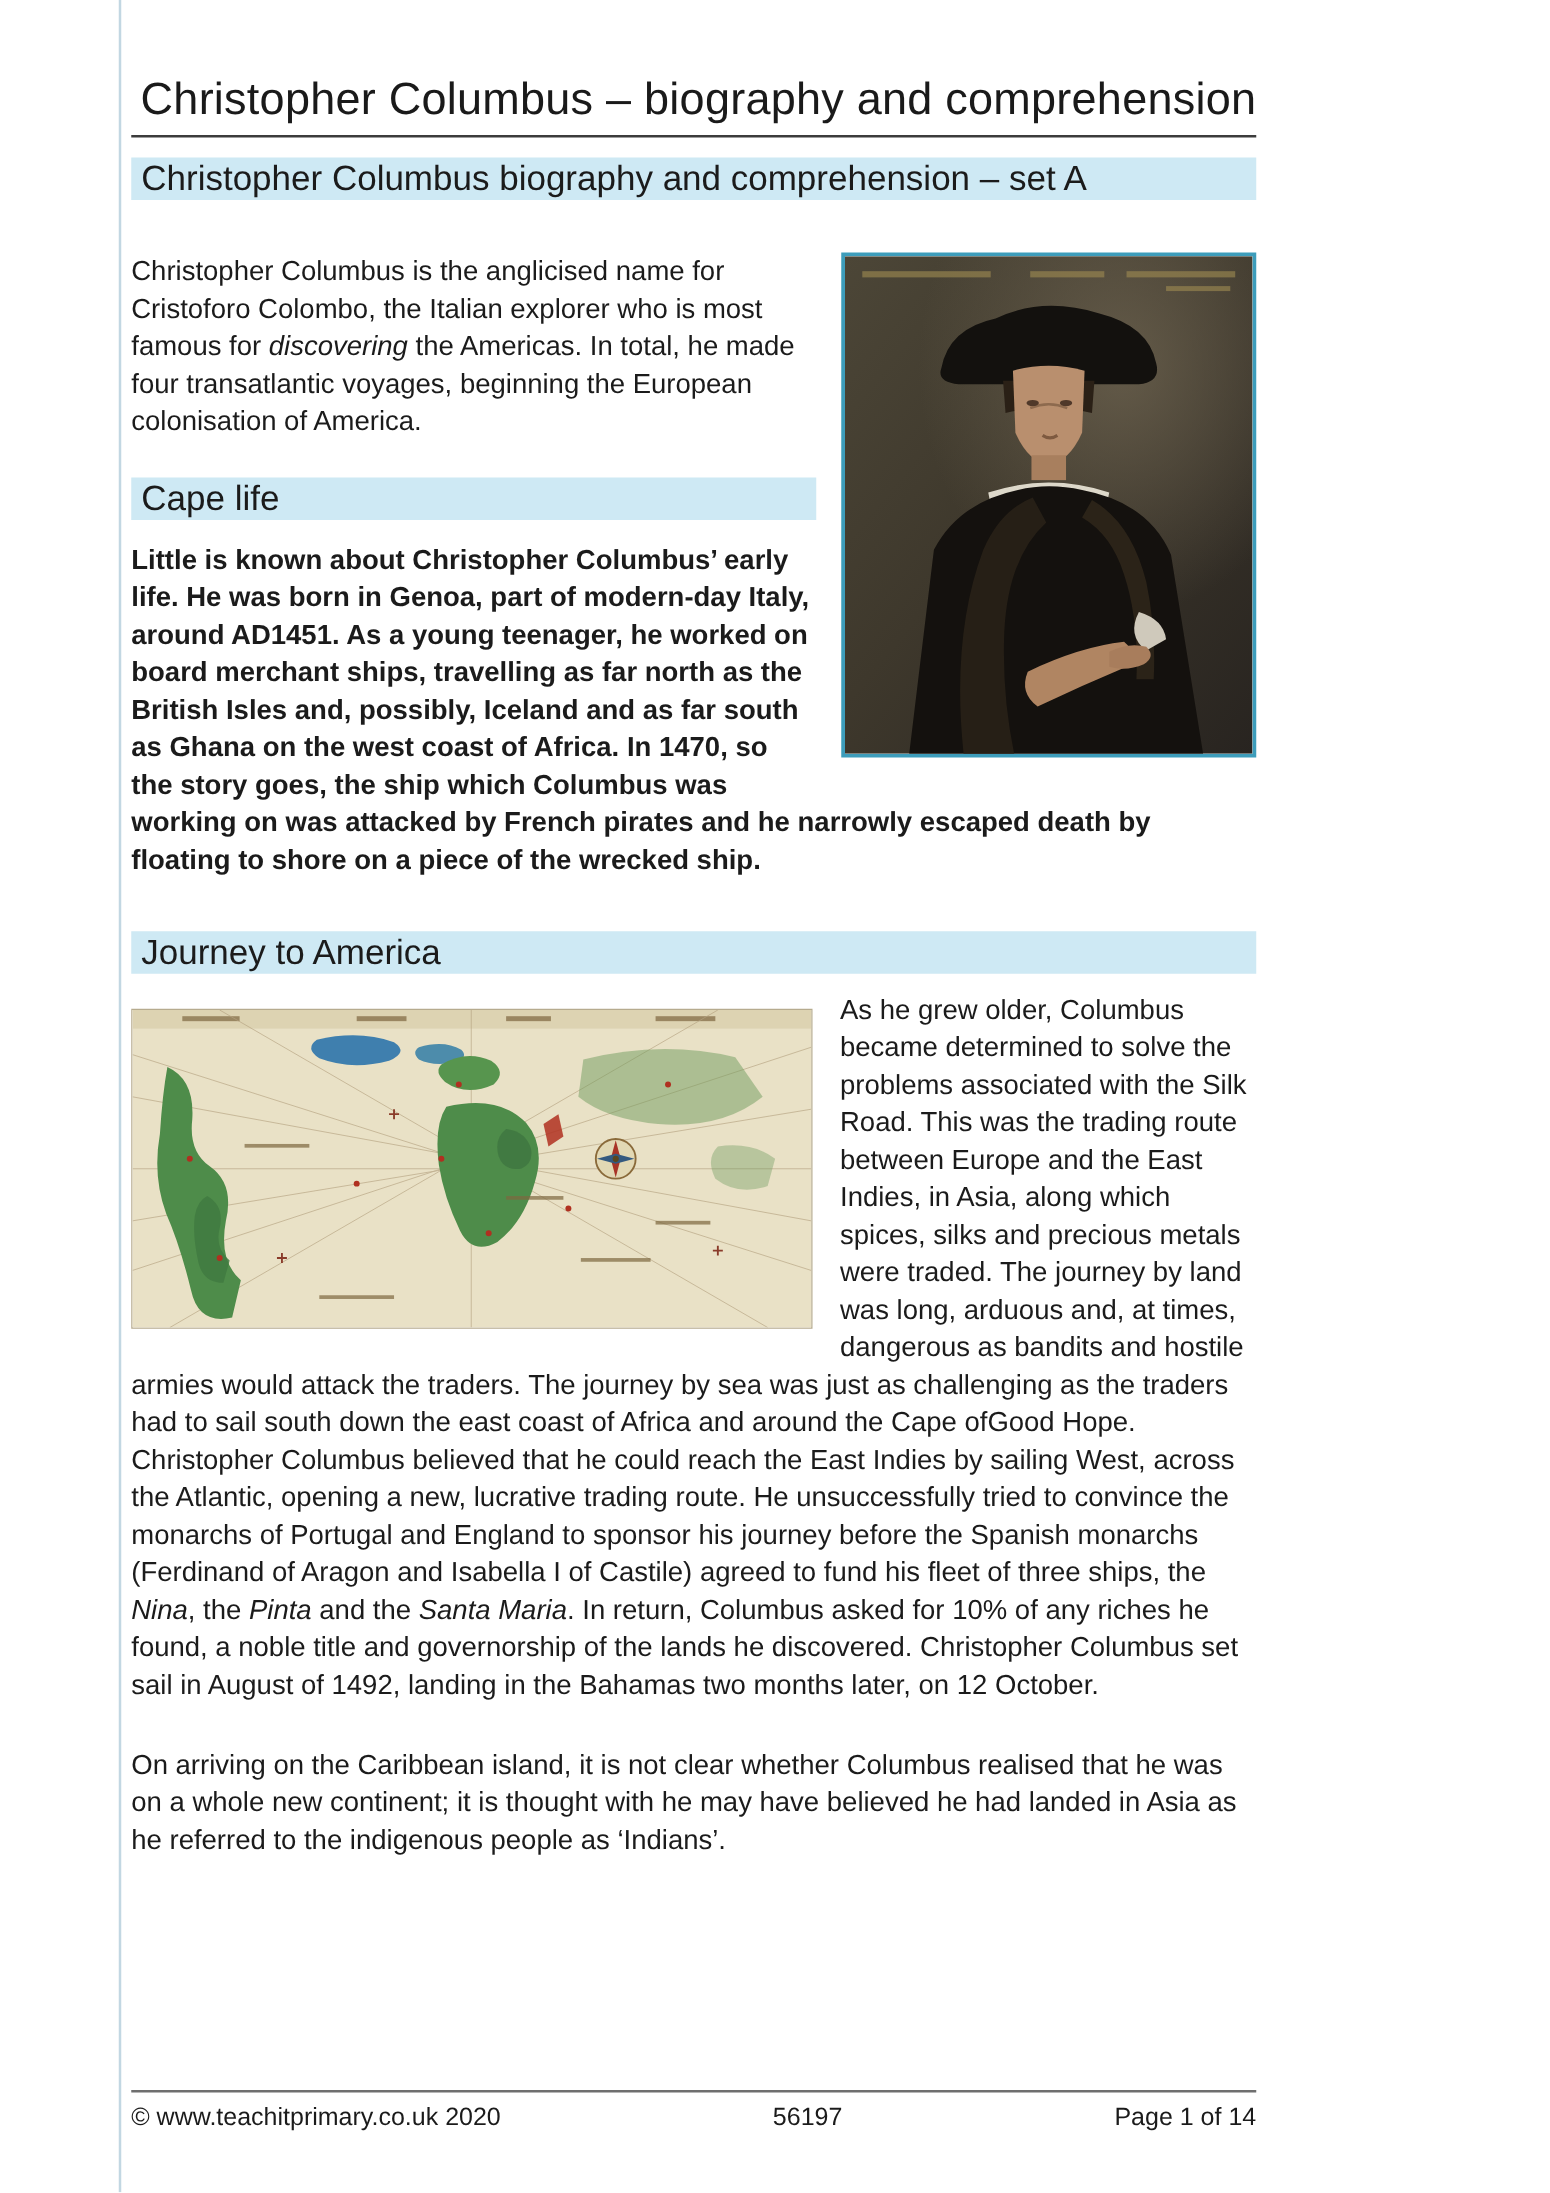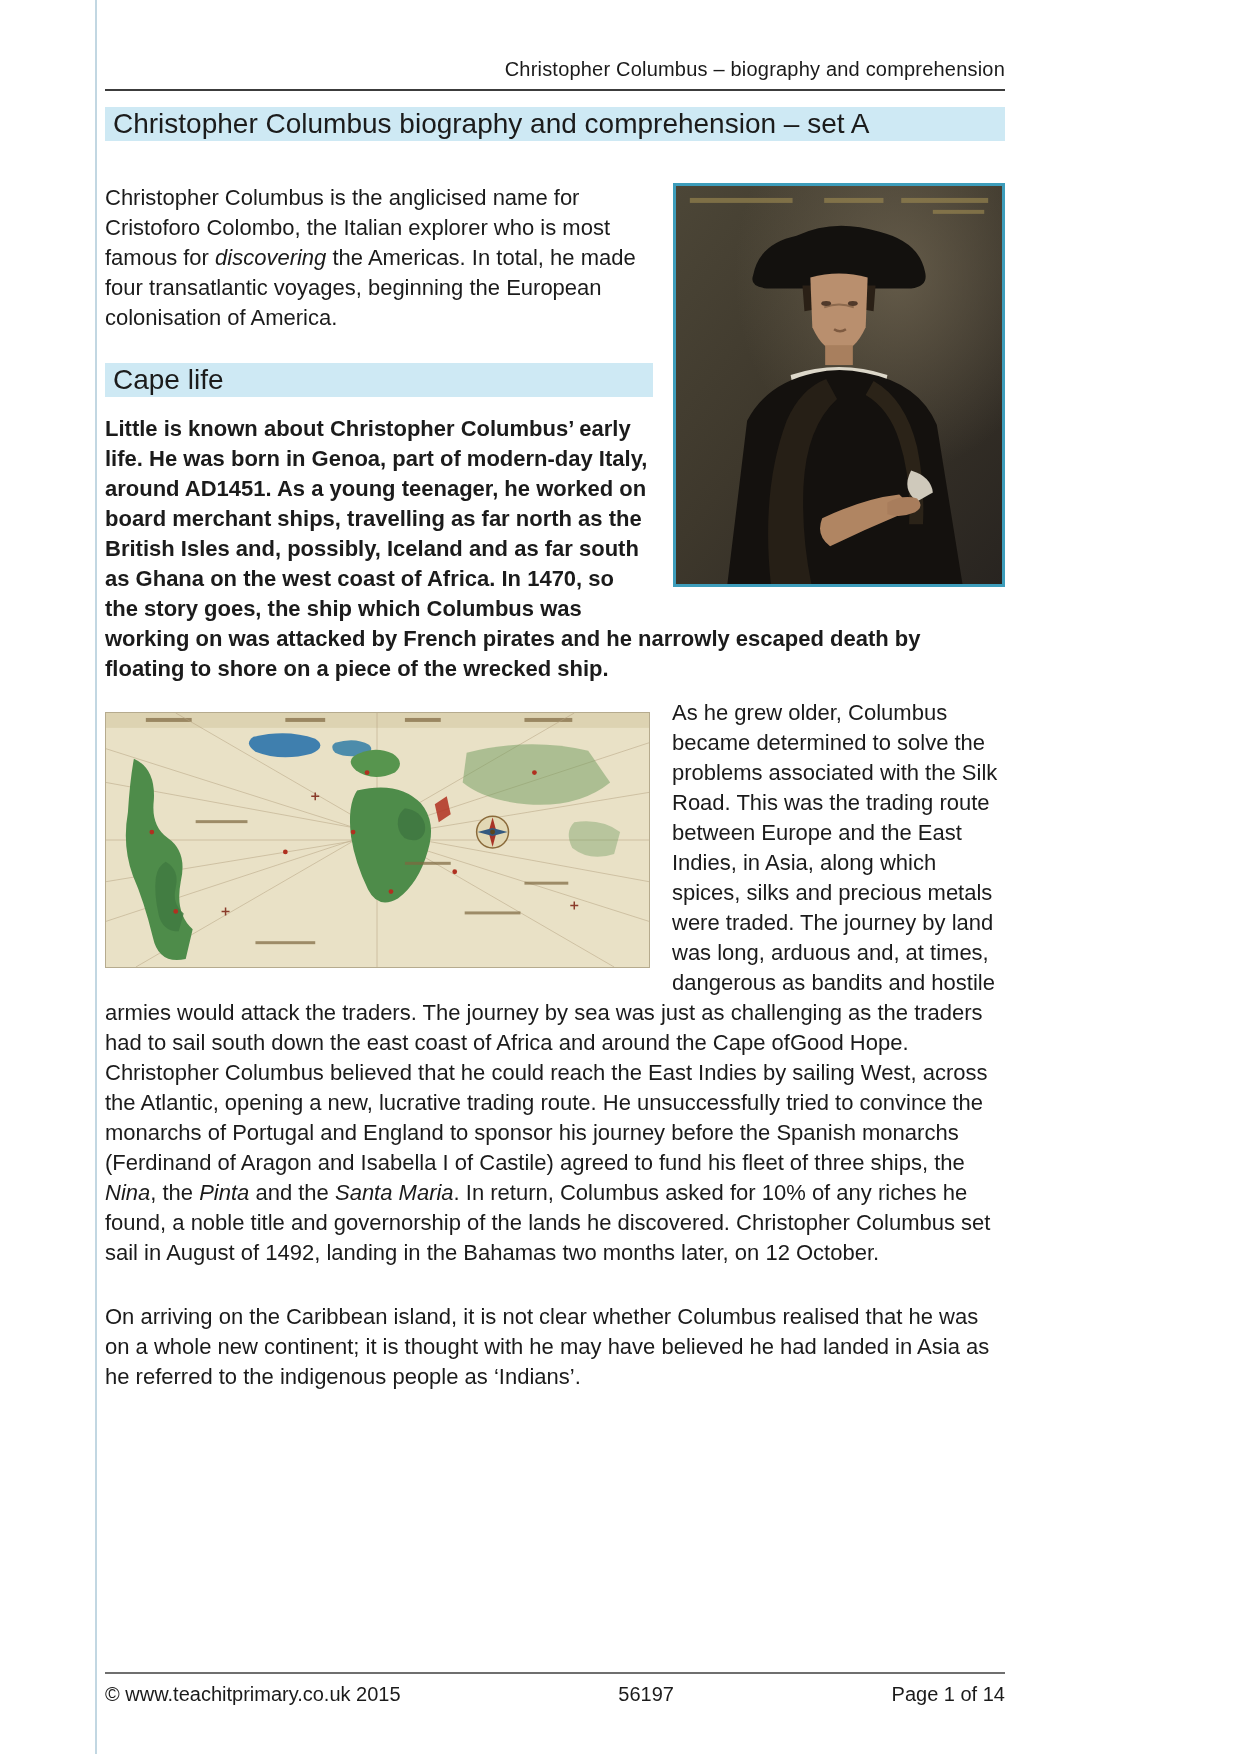--- a/index.html
+++ b/index.html
@@ -21,21 +21,21 @@
   }
   .content {
     position: absolute;
     left: 105px; top: 0;
     width: 900px;
   }
   .doc-title {
     margin: 0;
     padding-top 0;
     margin-top: 58px;
-    font-size: 20px;
+    font-size: 36px;
     font-weight: 400;
     text-align: right;
     color: #1a1a1a;
     letter-spacing: 0.2px;
   }
   .title-rule {
     margin-top: 8px;
     border-bottom: 2px solid #3c3c3c;
     height: 0;
   }
@@ -163,20 +163,23 @@
 
       <div class="banner sub">
         <span>Cape life</span>
       </div>
 
       <p class="body-text">Little is known about Christopher Columbus’ early life. He was born in Genoa, part of modern-day Italy, around AD1451. As a young teenager, he worked on board merchant ships, travelling as far north as the British Isles and, possibly, Iceland and as far south as Ghana on the west coast of Africa. In 1470, so the story goes, the ship which Columbus was working on was attacked by French pirates and he narrowly escaped death by floating to shore on a piece of the wrecked ship.</p>
 
       <div class="clear"></div>
     </section>
 
+    <div class="banner journey-banner">
+      <span>Journey to America</span>
+    </div>
 
     <section class="sec sec-journey">
 
       <figure class="map">
         <svg viewBox="0 0 545 256" preserveAspectRatio="none">
           <rect width="545" height="256" fill="#e9e1c6"></rect>
 
           <rect x="0" y="0" width="545" height="15" fill="#ddd3b2"></rect>
           <g fill="#8a744e" opacity="0.8">
             <rect x="40" y="5" width="46" height="4"></rect>
@@ -249,17 +252,17 @@
       <p class="body-text journey-p"><span>As he grew older, Columbus became determined to solve the problems associated with the Silk Road. This was the trading route between Europe and the East Indies, in Asia, along which spices, silks and precious metals were traded. The journey by land was long, arduous and, at times, dangerous as bandits and hostile armies would attack the traders. The journey by sea was just as challenging as the traders had to sail south down the east coast of Africa and around the Cape ofGood Hope. Christopher Columbus believed that he could reach the East Indies by sailing West, across the Atlantic, opening a new, lucrative trading route. He unsuccessfully tried to convince the monarchs of Portugal and England to sponsor his journey before the Spanish monarchs (Ferdinand of Aragon and Isabella I of Castile) agreed to fund his fleet of three ships, the </span><em>Nina</em><span>, the </span><em>Pinta</em><span> and the </span><em>Santa Maria</em><span>. In return, Columbus asked for 10% of any riches he found, a noble title and governorship of the lands he discovered. Christopher Columbus set sail in August of 1492, landing in the Bahamas two months later, on 12 October.</span></p>
 
       <div class="clear"></div>
 
       <p class="body-text para-2">On arriving on the Caribbean island, it is not clear whether Columbus realised that he was on a whole new continent; it is thought with he may have believed he had landed in Asia as he referred to the indigenous people as ‘Indians’.</p>
     </section>
 
   </div>
 
   <footer class="footer">
-    <span>© www.teachitprimary.co.uk 2015</span>
+    <span>© www.teachitprimary.co.uk 2020</span>
     <span>56197</span>
     <span>Page 1 of 14</span>
   </footer>
 </div>
 
 </body></html>

